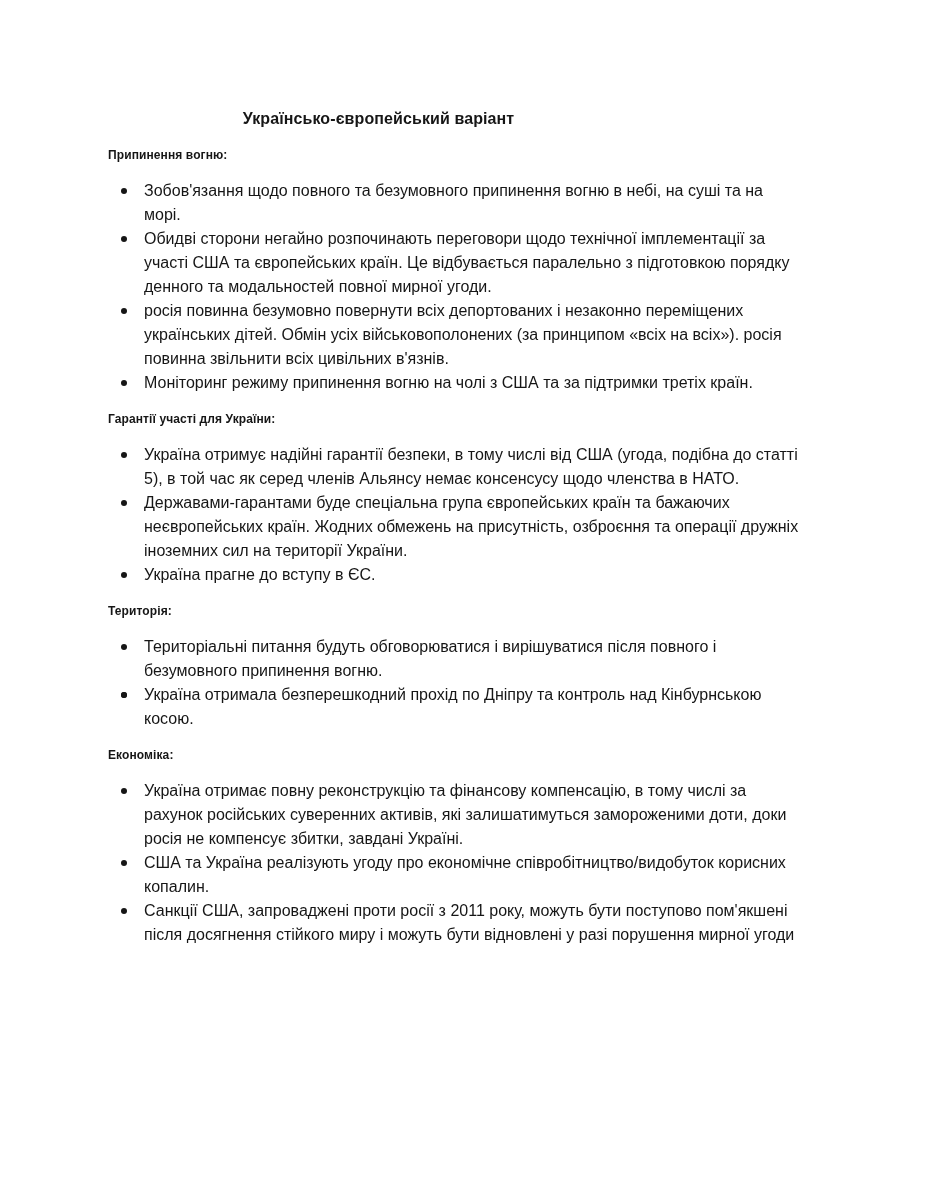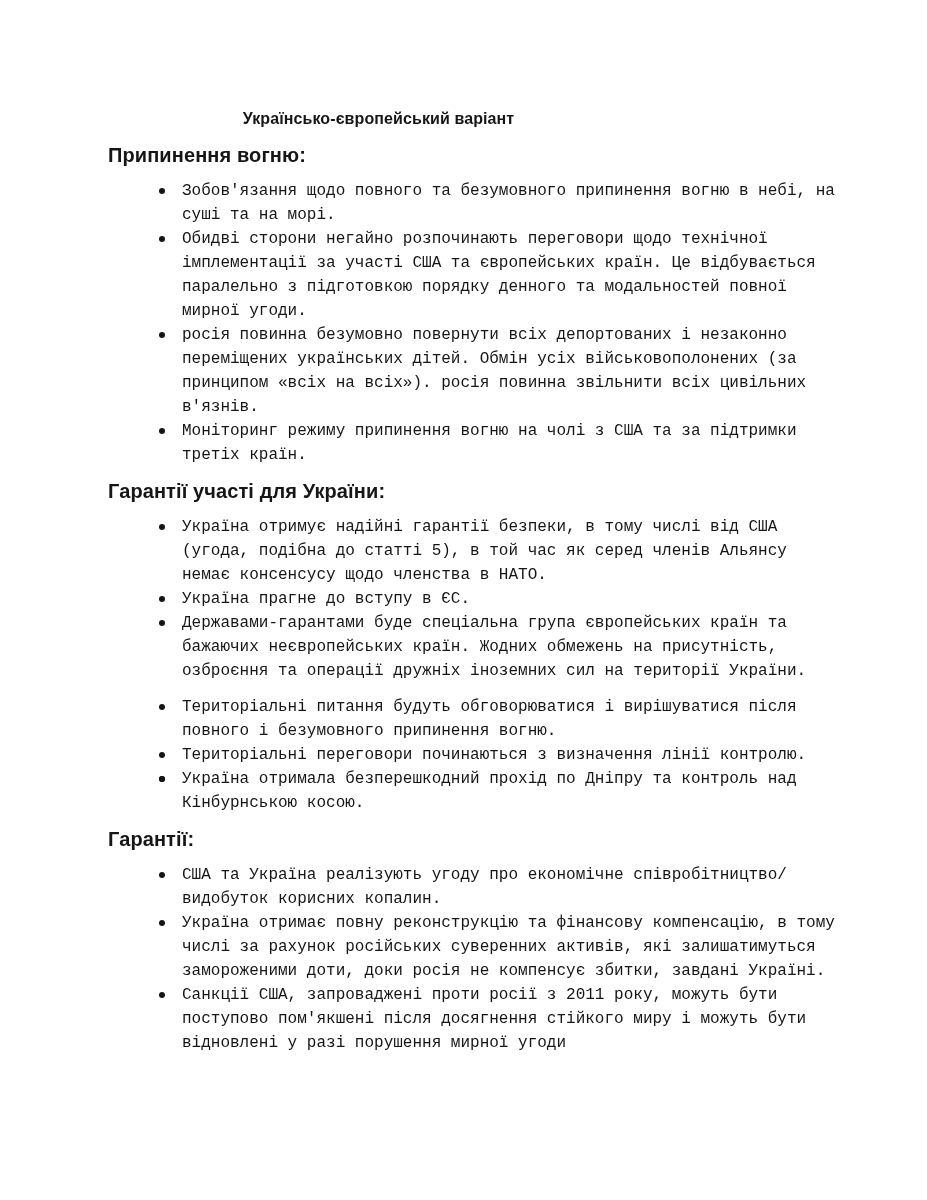--- a/index.html
+++ b/index.html
@@ -29,36 +29,35 @@
     font-size: 16px;
     font-weight: 700;
     line-height: 24px;
     letter-spacing: 0.1px;
   }
   .doc-section {
     margin: 0;
   }
   .section-heading {
     margin: 12px 0 0 0;
-    font-size: 20px;
+    font-size: 12px;
     font-weight: 700;
     line-height: 24px;
     letter-spacing: 0.1px;
   }
   ul.bullet-list {
     margin: 12px 0 0 0;
     padding: 0;
     list-style: none;
   }
   li.bullet-item {
     position: relative;
-    margin: 0 0 0 74px;
+    margin: 0 0 0 36px;
     width: 655px;
     line-height: 24px;
-    font-family: Liberation Mono, monospace;
   }
   .bullet-dot {
     position: absolute;
     left: -23px;
     top: 9px;
     width: 6px;
     height: 6px;
     border-radius: 50%;
     background: #161616;
   }
@@ -94,59 +93,56 @@
 
   <section class="doc-section">
     <h2 class="section-heading">Гарантії участі для України:</h2>
     <ul class="bullet-list">
       <li class="bullet-item">
         <span class="bullet-dot"></span>
         <span>Україна отримує надійні гарантії безпеки, в тому числі від США (угода, подібна до статті 5), в той час як серед членів Альянсу немає консенсусу щодо членства в НАТО.</span>
       </li>
       <li class="bullet-item">
         <span class="bullet-dot"></span>
-        <span>Україна прагне до вступу в ЄС.</span>
+        <span>Державами-гарантами буде спеціальна група європейських країн та бажаючих неєвропейських країн. Жодних обмежень на присутність, озброєння та операції дружніх іноземних сил на території України.</span>
       </li>
       <li class="bullet-item">
         <span class="bullet-dot"></span>
-        <span>Державами-гарантами буде спеціальна група європейських країн та бажаючих неєвропейських країн. Жодних обмежень на присутність, озброєння та операції дружніх іноземних сил на території України.</span>
+        <span>Україна прагне до вступу в ЄС.</span>
       </li>
     </ul>
   </section>
 
   <section class="doc-section">
+    <h2 class="section-heading">Територія:</h2>
     <ul class="bullet-list">
       <li class="bullet-item">
         <span class="bullet-dot"></span>
         <span>Територіальні питання будуть обговорюватися і вирішуватися після повного і безумовного припинення вогню.</span>
-      </li>
-      <li class="bullet-item">
-        <span class="bullet-dot"></span>
-        <span>Територіальні переговори починаються з визначення лінії контролю.</span>
       </li>
       <li class="bullet-item">
         <span class="bullet-dot"></span>
       </li>
       <li class="bullet-item">
         <span class="bullet-dot"></span>
         <span>Україна отримала безперешкодний прохід по Дніпру та контроль над Кінбурнською косою.</span>
       </li>
     </ul>
   </section>
 
   <section class="doc-section">
-    <h2 class="section-heading">Гарантії:</h2>
+    <h2 class="section-heading">Економіка:</h2>
     <ul class="bullet-list">
       <li class="bullet-item">
         <span class="bullet-dot"></span>
-        <span>США та Україна реалізують угоду про економічне співробітництво/видобуток корисних копалин.</span>
+        <span>Україна отримає повну реконструкцію та фінансову компенсацію, в тому числі за рахунок російських суверенних активів, які залишатимуться замороженими доти, доки росія не компенсує збитки, завдані Україні.</span>
       </li>
       <li class="bullet-item">
         <span class="bullet-dot"></span>
-        <span>Україна отримає повну реконструкцію та фінансову компенсацію, в тому числі за рахунок російських суверенних активів, які залишатимуться замороженими доти, доки росія не компенсує збитки, завдані Україні.</span>
+        <span>США та Україна реалізують угоду про економічне співробітництво/видобуток корисних копалин.</span>
       </li>
       <li class="bullet-item">
         <span class="bullet-dot"></span>
         <span>Санкції США, запроваджені проти росії з 2011 року, можуть бути поступово пом'якшені після досягнення стійкого миру і можуть бути відновлені у разі порушення мирної угоди</span>
       </li>
     </ul>
   </section>
 
 </main>
 

